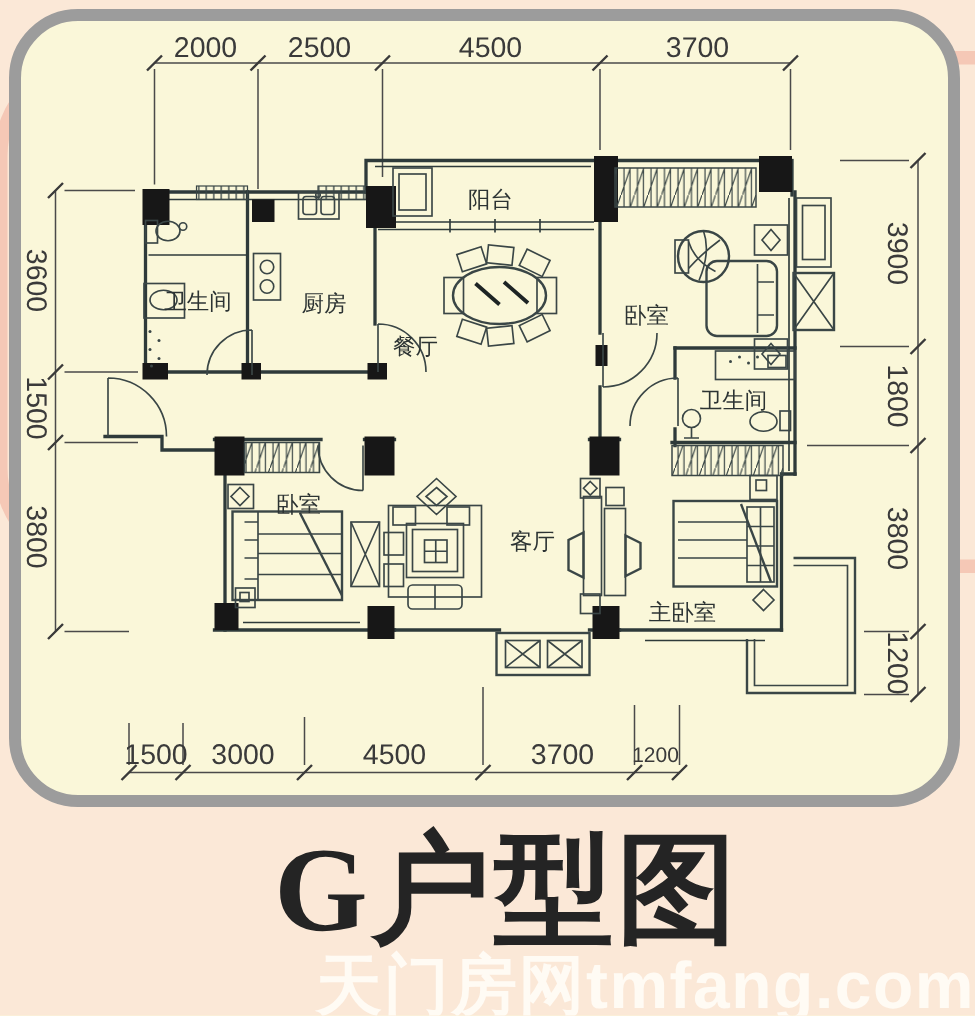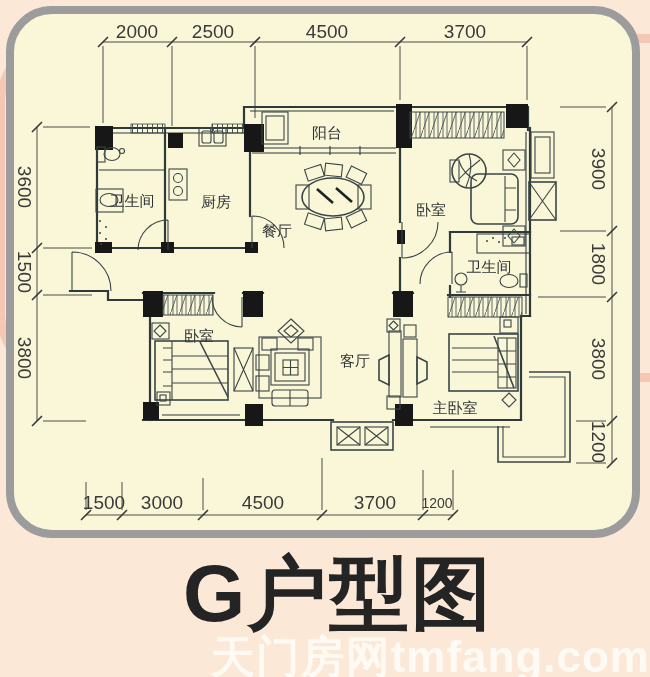--- a/index.html
+++ b/index.html
@@ -24,21 +24,21 @@
   .f2{stroke:#3a4646;stroke-width:1.6;fill:none;}
   .blk{fill:#171717;stroke:none;}
   .dimline{stroke:#4a4a4a;stroke-width:1;fill:none;}
   .tick{stroke:#3a3a3a;stroke-width:1.6;fill:none;}
   text.dim{font-family:"Liberation Sans",sans-serif;font-size:19px;fill:#3a3a3a;}
   text.dimsm{font-family:"Liberation Sans",sans-serif;font-size:14px;fill:#3a3a3a;}
   text.room{font-family:"Liberation Sans",sans-serif;font-size:15px;fill:#2c3333;}
   .title{
     position:absolute;left:0;top:552px;width:650px;text-align:center;
     padding-left:26px;box-sizing:border-box;z-index:4;
-    font-family:Liberation Sans, sans-serif;font-weight:700;
+    font-family:Liberation Serif, serif;font-weight:700;
     font-size:80px;line-height:84px;color:#242424;letter-spacing:2px;
   }
   .watermark{
     position:absolute;left:0;top:628px;width:650px;text-align:right;z-index:5;
     font-family:"Liberation Sans",sans-serif;font-weight:700;
     font-size:44px;color:rgba(255,252,246,0.92);letter-spacing:1px;white-space:nowrap;
   }
 </style>
 </head>
 <body>

